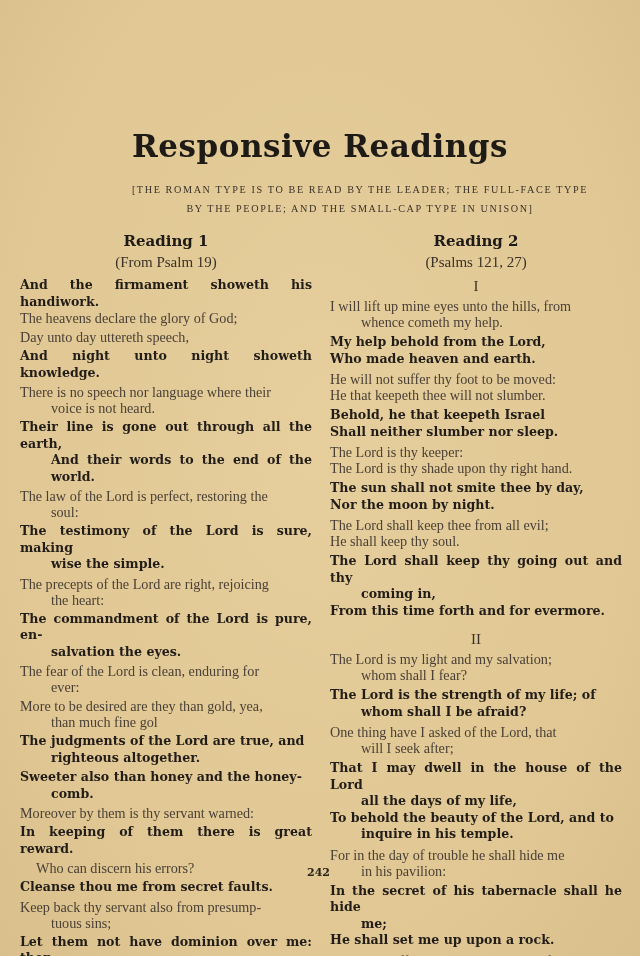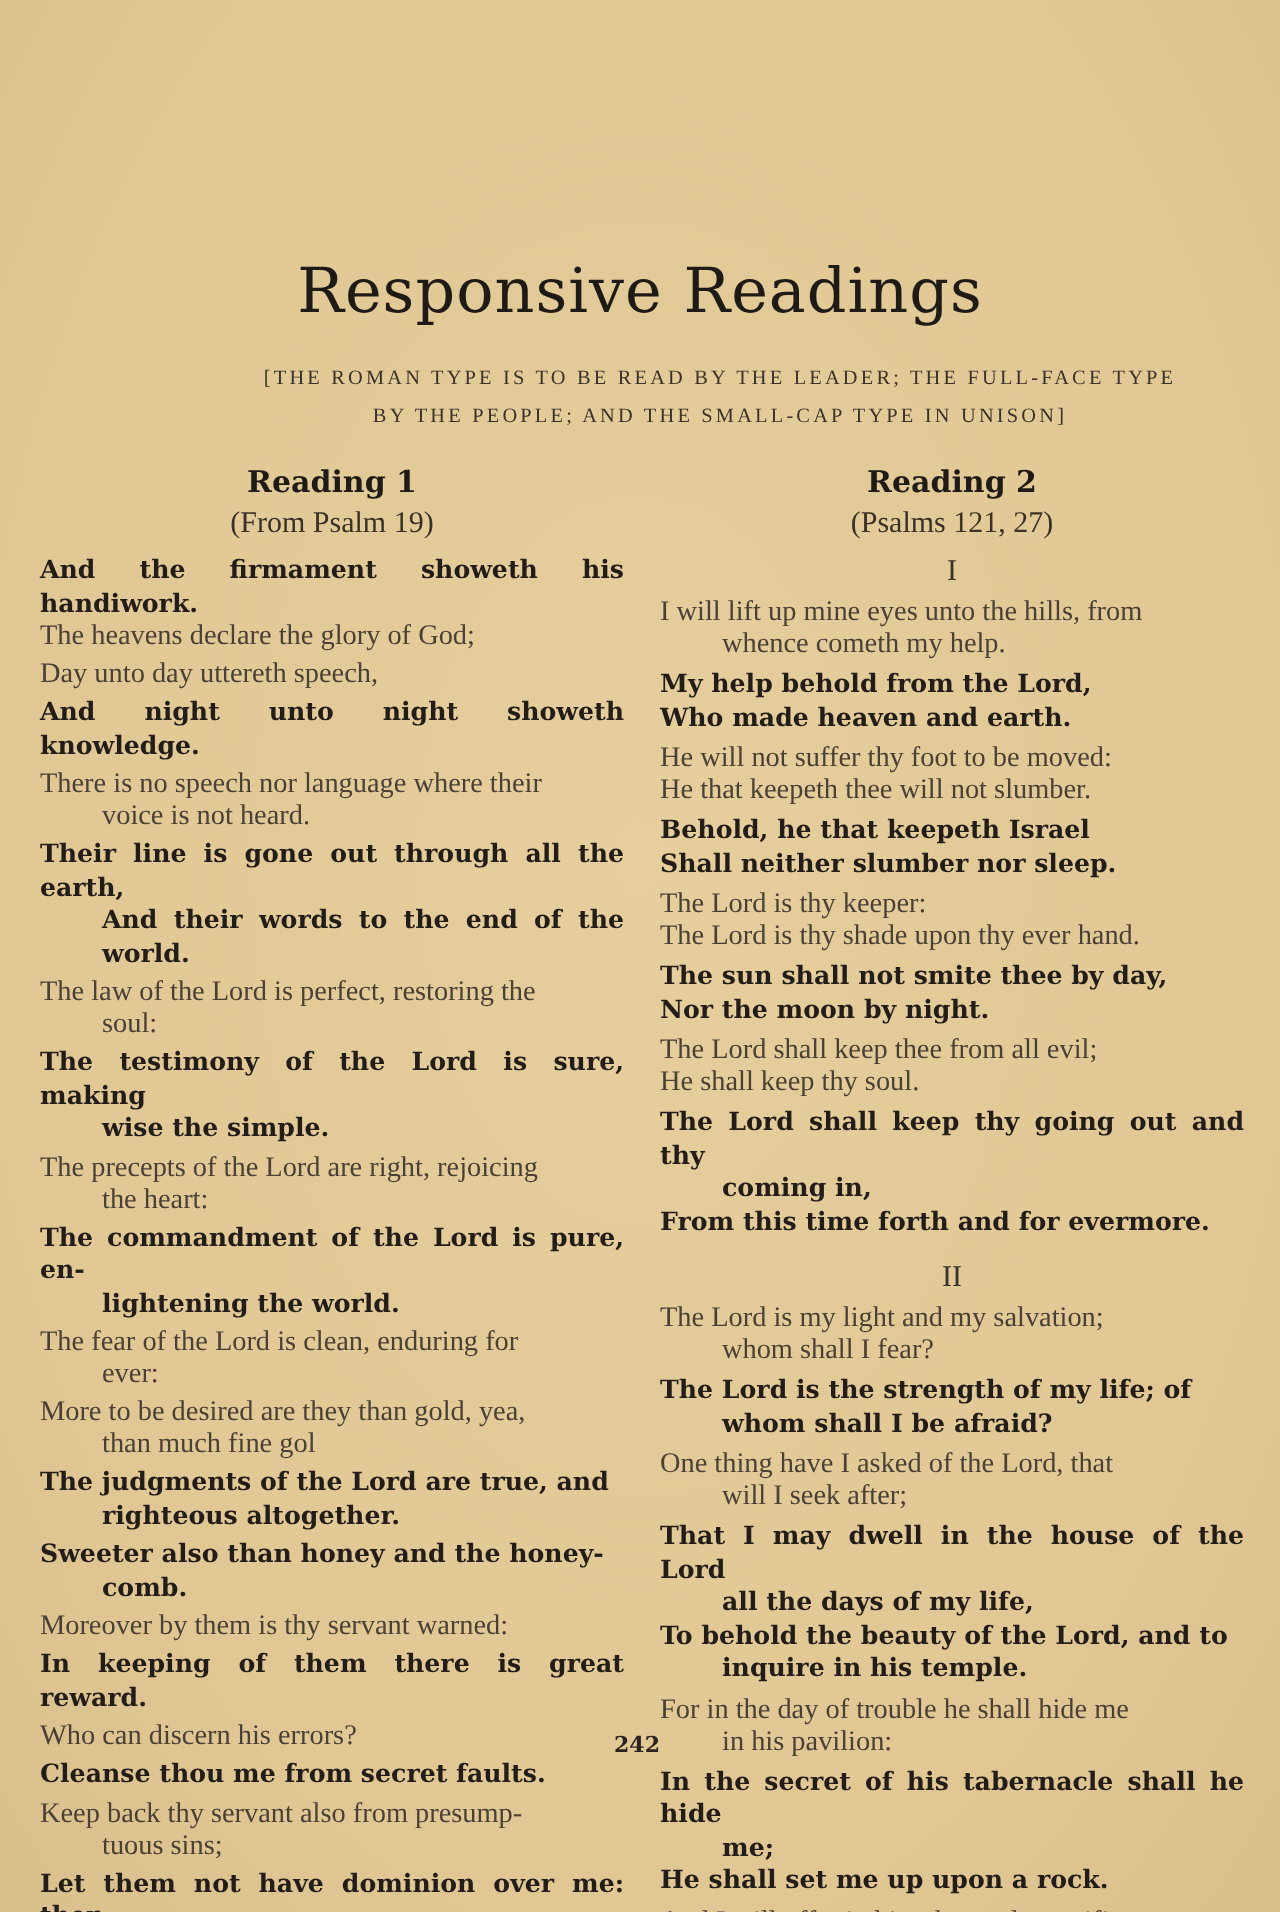--- a/index.html
+++ b/index.html
@@ -7,21 +7,21 @@
     width: 640px; height: 956px; overflow: hidden;
     background: #e3cb98;
     background-image: radial-gradient(ellipse at 50% 45%, #e6cf9d 0%, #e0c794 70%, #d9bf8b 100%);
     font-family: "Liberation Serif", "DejaVu Serif", serif;
     color: #3a3128;
     position: relative;
   }
   .page { position: absolute; left: 0; top: 0; width: 640px; height: 956px; }
   .title {
     position: absolute; top: 128px; left: 0; width: 640px; text-align: center;
-    font-family: "DejaVu Serif", serif; font-weight: normal;
+    font-family: "DejaVu Serif", serif; font-weight: bold;
     font-size: 31px; color: #1e1a16; letter-spacing: 0.5px;
   }
   .instructions {
     position: absolute; top: 180px; left: 130px; width: 460px;
     text-align: center; font-size: 10.2px; letter-spacing: 1.6px;
     line-height: 19px; color: #3a3128; text-transform: uppercase;
   }
   .col { position: absolute; top: 230px; width: 292px; }
   .col.left { left: 20px; }
   .col.right { left: 330px; width: 292px; }
@@ -83,21 +83,21 @@
         <div class="line people" style="margin-top: 3px;">
           <span style="display: block;">The testimony of the Lord is sure, making</span>
           <span class="indent">wise the simple.</span>
         </div>
         <div class="line leader" style="margin-top: 3px;">
           <span style="display: block;">The precepts of the Lord are right, rejoicing</span>
           <span class="indent">the heart:</span>
         </div>
         <div class="line people" style="margin-top: 3px;">
           <span style="display: block;">The commandment of the Lord is pure, en-</span>
-          <span class="indent">lightening the world.</span>
+          <span class="indent">salvation the eyes.</span>
         </div>
         <div class="line leader" style="margin-top: 3px;">
           <span style="display: block;">The fear of the Lord is clean, enduring for</span>
           <span class="indent">ever:</span>
         </div>
         <div class="line leader" style="margin-top: 3px;">
           <span style="display: block;">More to be desired are they than gold, yea,</span>
           <span class="indent">than much fine gol</span>
         </div>
         <div class="line people" style="margin-top: 3px;">
@@ -108,21 +108,21 @@
           <span style="display: block;">Sweeter also than honey and the honey-</span>
           <span class="indent">comb.</span>
         </div>
         <div class="line leader" style="margin-top: 3px;">
           <span style="display: block;">Moreover by them is thy servant warned:</span>
         </div>
         <div class="line people" style="margin-top: 3px;">
           <span style="display: block;">In keeping of them there is great reward.</span>
         </div>
         <div class="line leader" style="margin-top: 3px;">
-          <span style="display: block;">Who can discern his errors?</span>
+          <span style="display: block; margin-left: 16px;">Who can discern his errors?</span>
         </div>
         <div class="line people" style="margin-top: 3px;">
           <span style="display: block;">Cleanse thou me from secret faults.</span>
         </div>
         <div class="line leader" style="margin-top: 3px;">
           <span style="display: block;">Keep back thy servant also from presump-</span>
           <span class="indent">tuous sins;</span>
         </div>
         <div class="line people" style="margin-top: 3px;">
           <span style="display: block;">Let them not have dominion over me: then</span>
@@ -146,21 +146,21 @@
         <div class="line leader" style="margin-top: 4px;">
           <span style="display: block;">He will not suffer thy foot to be moved:</span>
           <span style="display: block;">He that keepeth thee will not slumber.</span>
         </div>
         <div class="line people" style="margin-top: 4px;">
           <span style="display: block;">Behold, he that keepeth Israel</span>
           <span style="display: block;">Shall neither slumber nor sleep.</span>
         </div>
         <div class="line leader" style="margin-top: 4px;">
           <span style="display: block;">The Lord is thy keeper:</span>
-          <span style="display: block;">The Lord is thy shade upon thy ever hand.</span>
+          <span style="display: block;">The Lord is thy shade upon thy right hand.</span>
         </div>
         <div class="line people" style="margin-top: 4px;">
           <span style="display: block;">The sun shall not smite thee by day,</span>
           <span style="display: block;">Nor the moon by night.</span>
         </div>
         <div class="line leader" style="margin-top: 4px;">
           <span style="display: block;">The Lord shall keep thee from all evil;</span>
           <span style="display: block;">He shall keep thy soul.</span>
         </div>
         <div class="line people" style="margin-top: 4px;">

